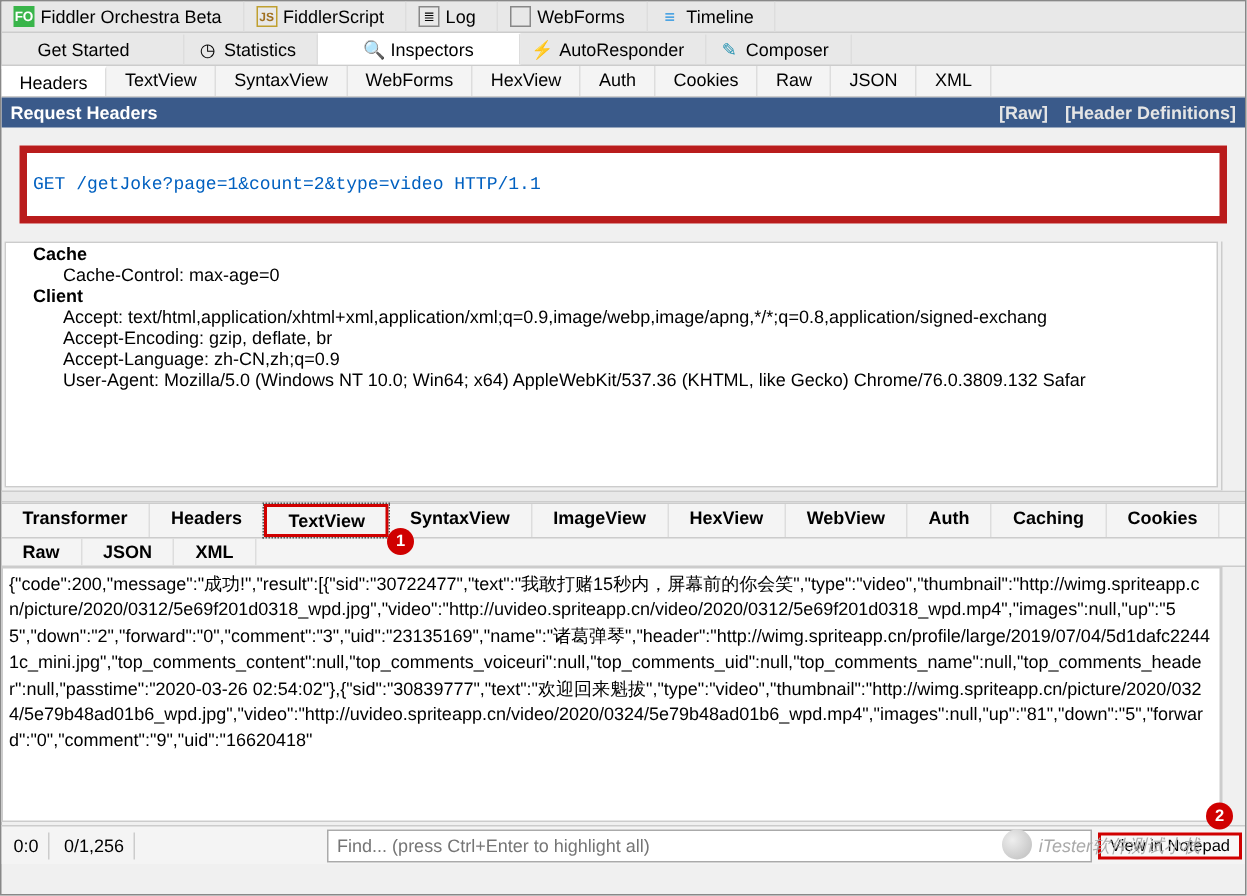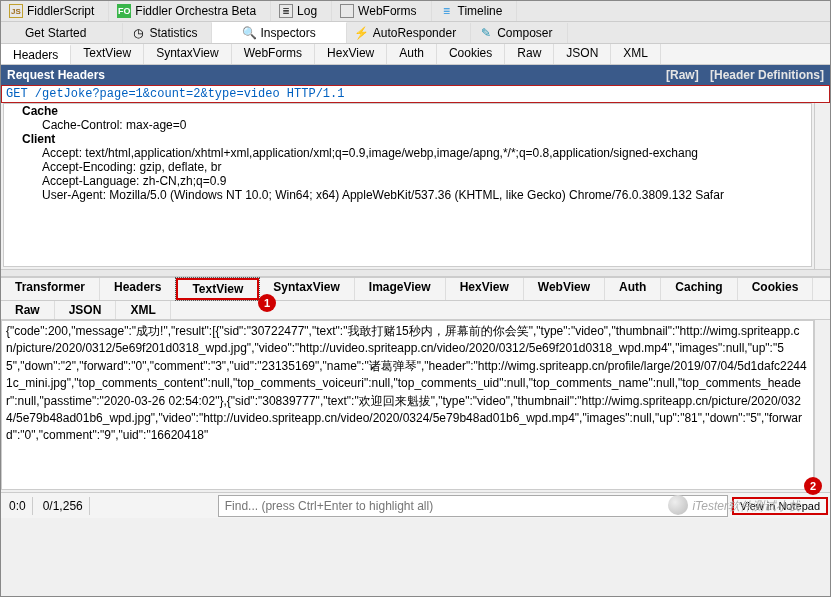--- a/index.html
+++ b/index.html
@@ -62,23 +62,23 @@
   font-weight: bold;
   gap: 12px;
 }
 .header-links a {
   color: #e5e5e5;
   text-decoration: none;
   margin-left: 8px;
 }
 .request-line {
   background: #fff;
-  border: 1px solid #b91c1c;
-  padding: 1px 4px;
-  margin: 0;
+  border: 5px solid #b91c1c;
+  padding: 14px 4px;
+  margin: 12px;
   font-family: Consolas, "Courier New", monospace;
   color: #0060c0;
 }
 .headers-area {
   background: #fff;
   height: 164px;
   overflow: auto;
   border: 1px solid #ccc;
   margin: 0 2px;
   padding-left: 14px;
@@ -175,26 +175,26 @@
   background: #f0f0f0;
   border-left: 1px solid #ccc;
 }
 .wrap-pos { position: relative; }
 </style>
 </head>
 <body>
 
 <div class="tabbar">
   <div class="tab">
+    <span class="icon" style="background:#39b54a;color:#fff;font-size:9px;font-weight:bold;padding:1px 2px;">FO</span>
+    <span>Fiddler Orchestra Beta</span>
+  </div>
+  <div class="tab">
     <span class="icon" style="border:1px solid #c0a030;color:#a07020;font-size:8px;font-weight:bold;">JS</span>
     <span>FiddlerScript</span>
-  </div>
-  <div class="tab">
-    <span class="icon" style="background:#39b54a;color:#fff;font-size:9px;font-weight:bold;padding:1px 2px;">FO</span>
-    <span>Fiddler Orchestra Beta</span>
   </div>
   <div class="tab">
     <span class="icon" style="border:1px solid #888;font-size:9px;">≣</span>
     <span>Log</span>
   </div>
   <div class="tab">
     <span class="icon" style="border:1px solid #888;"></span>
     <span>WebForms</span>
   </div>
   <div class="tab">

